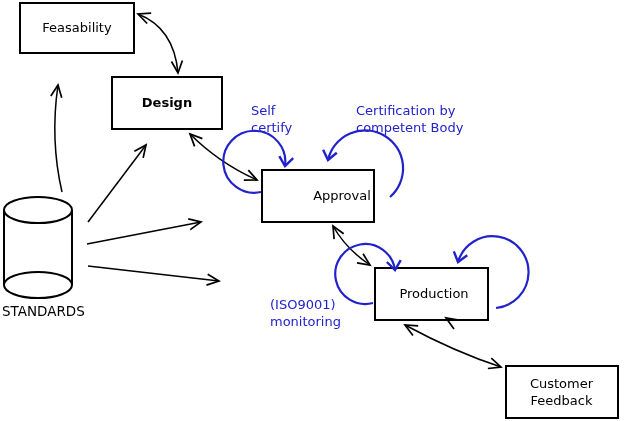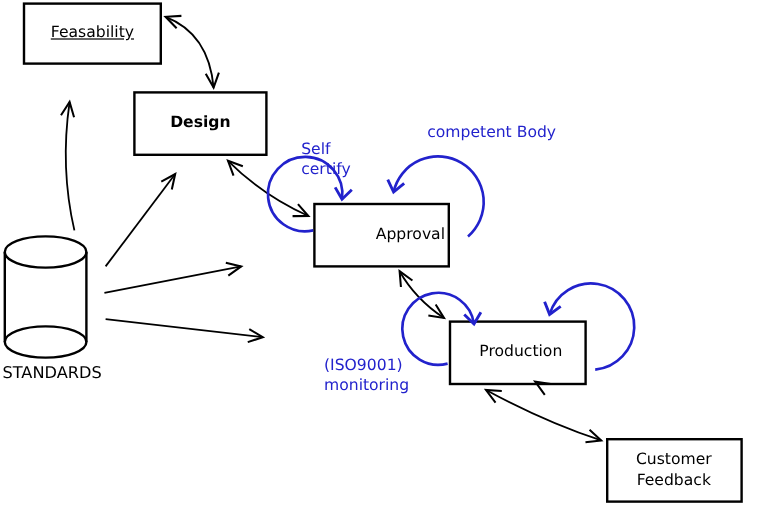--- a/index.html
+++ b/index.html
@@ -85,44 +85,45 @@
     <path class="karrow" d="M 333 226 Q 346 249 370 265" marker-start="url(#mk)" marker-end="url(#mk)"></path>
     <path class="karrow" d="M 405 325 Q 455 352 501 367" marker-start="url(#mk)" marker-end="url(#mk)"></path>
     <path class="kstroke" d="M 459 320 L 446 318 L 454 329"></path>
 
     <path class="loop" d="M 261 192 A 31 31 0 1 1 285 166" marker-end="url(#mb)"></path>
     <path class="loop" d="M 390 197 A 38 38 0 1 0 328 160" marker-end="url(#mb)"></path>
     <path class="loop" d="M 373 303 A 30 30 0 1 1 395 270" marker-end="url(#mb)"></path>
     <path class="loop" d="M 496 308 A 36 36 0 1 0 458 262" marker-end="url(#mb)"></path>
   </svg>
 
-  <div class="box-label" style="left:19px; top:2px; width:116px; height:51px;text-decoration:underline;">
+  <div class="box-label" style="left:19px; top:2px; width:116px; height:51px;">
     <span>Feasability</span>
   </div>
   <div class="box-label" style="left:111px; top:76px; width:112px; height:53px;font-weight:bold;">
     <span>Design</span>
   </div>
   <div class="box-label" style="left:261px; top:169px; width:114px; height:53px;margin-left:24px;">
     <span>Approval</span>
   </div>
   <div class="box-label" style="left:374px; top:267px; width:120px; height:53px;">
     <span>Production</span>
   </div>
   <div class="box-label" style="left:505px; top:365px; width:113px; height:53px;">
     <span>Customer</span>
     <span>Feedback</span>
   </div>
 
   <div class="ds-label" style="left:2px; top:303px;">STANDARDS</div>
 
-  <div class="ann" style="left:251px; top:102px;margin-top:14px;">
+  <div class="ann" style="left:251px; top:102px;">
     <div>Self</div>
     <div>certify</div>
   </div>
   <div class="ann" style="left:356px; top:102px;">
+    <div>Certification by</div>
     <div>competent Body</div>
   </div>
   <div class="ann" style="left:270px; top:296px;">
     <div>(ISO9001)</div>
     <div>monitoring</div>
   </div>
 
 </div>
 
 </body></html>

